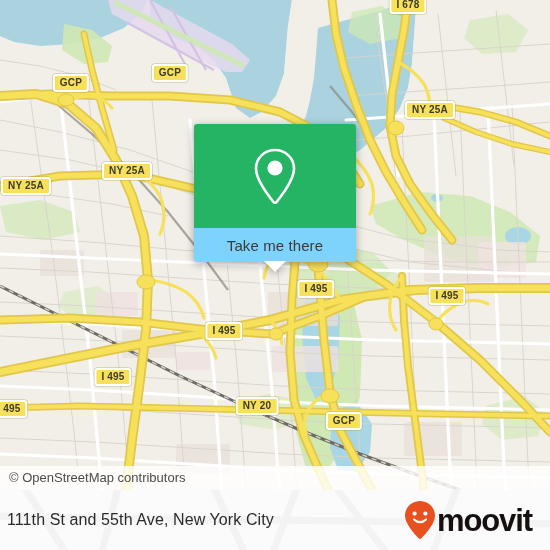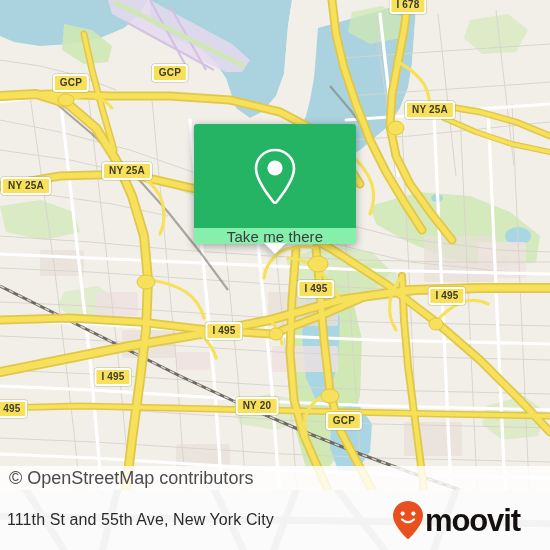--- a/index.html
+++ b/index.html
@@ -33,43 +33,43 @@
     font-family: "Liberation Sans", sans-serif;
   }
 
   
   #attribution {
     position: absolute;
     left: 0; top: 466px;
     width: 550px; height: 24px;
     background: rgba(255,255,255,.82);
     color: #4b4b4b;
-    font-size: 18px;
+    font-size: 13px;
     line-height: 24px;
     padding-left: 9px;
     white-space: nowrap;
   }
 
   
   #popup {
     position: absolute;
     left: 194px; top: 124px;
     width: 162px;
     border-radius: 3px;
     filter: drop-shadow(0 2px 4px rgba(0,0,0,.33));
   }
   #popup-header {
     height: 104px;
     background: #24b464;
     border-radius: 3px 3px 0 0;
     display: flex; align-items: center; justify-content: center;
   }
   #popup-footer {
-    height: 16px;
-    background: #86efac;
+    height: 34px;
+    background: #7dd3fc;
     border-radius: 0 0 3px 3px;
     display: flex; align-items: center; justify-content: center;
     position: relative;
   }
   #popup-label {
     font-size: 15px;
     color: #3b3b3b;
     letter-spacing: .1px;
   }
   #popup-tail {
@@ -95,21 +95,21 @@
   #address {
     position: relative;
     font-size: 16px;
     color: #2b2b2b;
     padding-left: 7px;
     letter-spacing: .1px;
     white-space: nowrap;
   }
   #brand {
     position: absolute;
-    right: 30px; top: 50%;
+    right: 18px; top: 50%;
     transform: translateY(-50%);
     display: flex; align-items: center; gap: 0;
   }
   #brand-name {
     font-size: 31px;
     font-weight: bold;
     color: #15100f;
     letter-spacing: -1.1px;
     line-height: 31px;
   }

